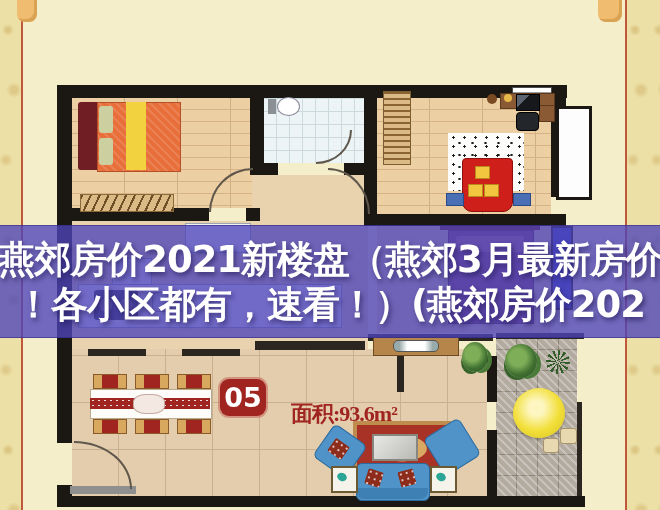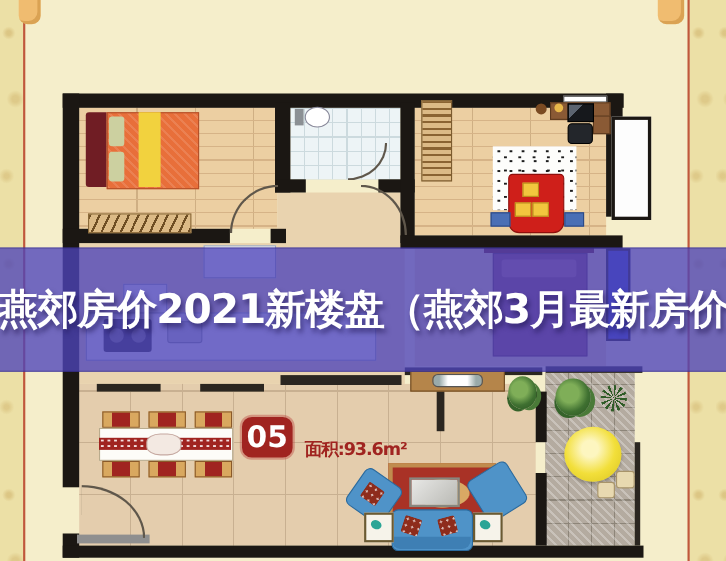--- a/index.html
+++ b/index.html
@@ -185,20 +185,21 @@
     <div class="abs" style="left:436px;top:473px;width:10px;height:8px;background:#2aa596;border-radius:50%;transform:rotate(25deg);"></div>
 
     <div class="abs" style="left:513px;top:388px;width:52px;height:50px;border-radius:50%;
          background:radial-gradient(circle at 45% 40%,#fdf6c0 0 18%,#f2df3a 55%,#d8c21e 100%);box-shadow:0 2px 3px rgba(0,0,0,.25);"></div>
     <div class="abs" style="left:543px;top:438px;width:14px;height:13px;background:#e8d9b0;border:1px solid #a8946a;border-radius:3px;"></div>
     <div class="abs" style="left:560px;top:428px;width:15px;height:14px;background:#e8d9b0;border:1px solid #a8946a;border-radius:3px;"></div>
 
     <div class="badge" style="left:220px;top:379px;width:46px;height:37px;">
       <span>05</span>
     </div>
-    <div class="lbl" style="left:277px;top:399px;font-size:16px;">面积:93.6m²</div>
+    <div class="lbl" style="left:291px;top:399px;font-size:22px;font-family:Liberation Serif, serif;">面积:93.6m²</div>
   </div>
 
   <div class="band" style="top:225px;height:111px;background:rgba(77,68,186,0.78);border-top:1px solid rgba(40,32,120,.5);border-bottom:1px solid rgba(40,32,120,.5);">
     <div class="t">燕郊房价2021新楼盘（燕郊3月最新房价</div>
+    <div class="t">！各小区都有，速看！）(燕郊房价202</div>
   </div>
 
 </div>
 
 </body></html>

